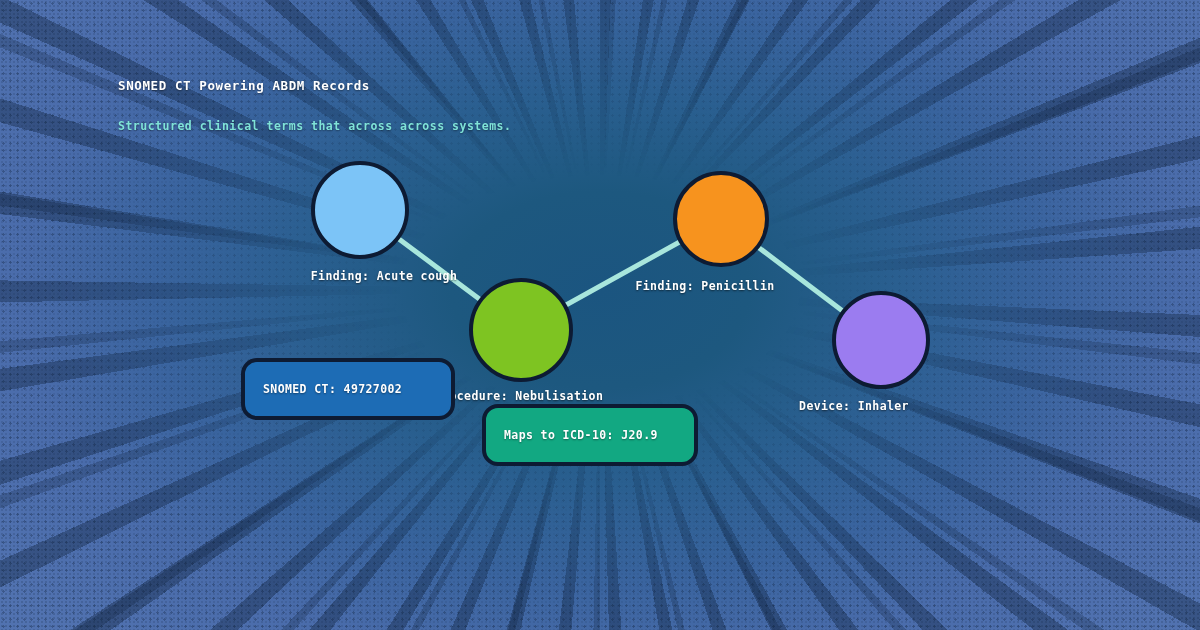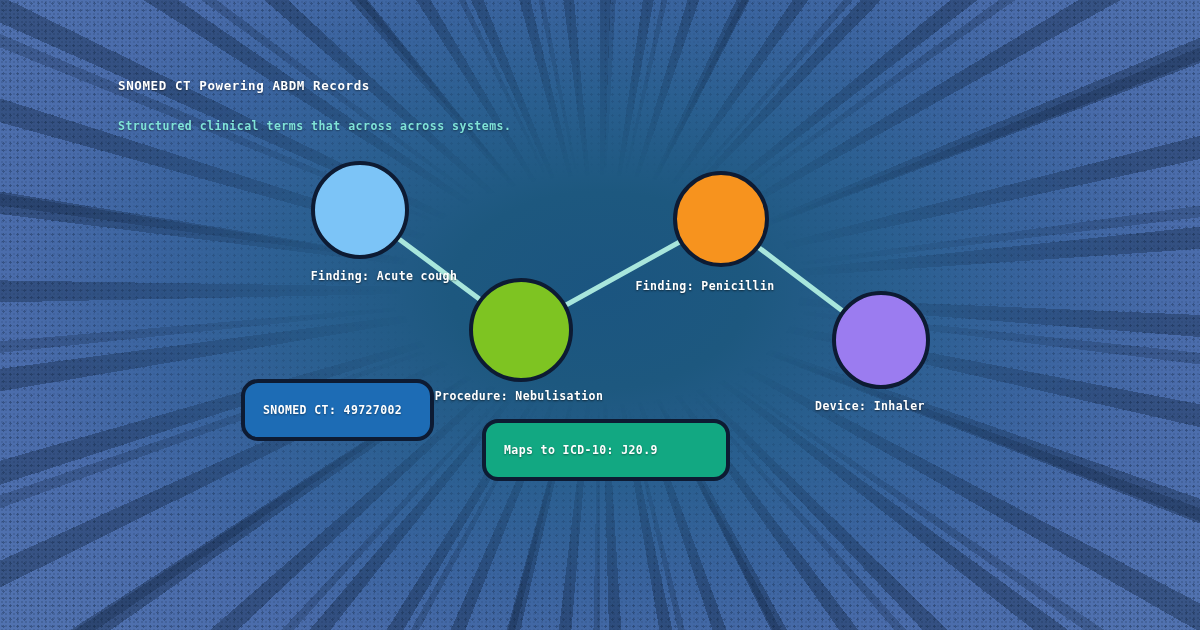--- a/index.html
+++ b/index.html
@@ -145,24 +145,24 @@
     </svg>
 
   <div id="node-layer">
       <div class="node" style="left: 311px; top: 161px; width: 98px; height: 98px; background: rgb(124, 196, 247); border-color: rgb(13, 27, 51);"></div>
       <div class="node-label" style="left: 348px; top: 269px; margin-left: 36px;">Finding: Acute cough</div>
       <div class="node" style="left: 469px; top: 278px; width: 104px; height: 104px; background: rgb(126, 196, 34); border-color: rgb(13, 27, 51);"></div>
       <div class="node-label" style="left: 519px; top: 389px;">Procedure: Nebulisation</div>
       <div class="node" style="left: 673px; top: 171px; width: 96px; height: 96px; background: rgb(247, 147, 30); border-color: rgb(13, 27, 51);"></div>
       <div class="node-label" style="left: 705px; top: 279px;">Finding: Penicillin</div>
       <div class="node" style="left: 832px; top: 291px; width: 98px; height: 98px; background: rgb(155, 124, 240); border-color: rgb(13, 27, 51);"></div>
-      <div class="node-label" style="left: 854px; top: 399px; margin-left: 16px;">Device: Inhaler</div>
+      <div class="node-label" style="left: 854px; top: 399px;">Device: Inhaler</div>
     </div>
   <div id="chip-layer">
-      <div class="chip" style="left: 241px; top: 379px; width: 193px; height: 62px; background: rgb(29, 108, 181); border-color: rgb(13, 27, 51); border-radius: 17px;">
+      <div class="chip" style="left: 241px; top: 358px; width: 214px; height: 62px; background: rgb(29, 108, 181); border-color: rgb(13, 27, 51);">
         <span>SNOMED CT: 49727002</span>
       </div>
-      <div class="chip" style="left: 482px; top: 419px; width: 248px; height: 62px; background: rgb(18, 168, 130); border-color: rgb(13, 27, 51);">
+      <div class="chip" style="left: 482px; top: 404px; width: 216px; height: 62px; background: rgb(18, 168, 130); border-color: rgb(13, 27, 51);">
         <span>Maps to ICD-10: J20.9</span>
       </div>
     </div>
 
 </div>
 
 </body></html>

